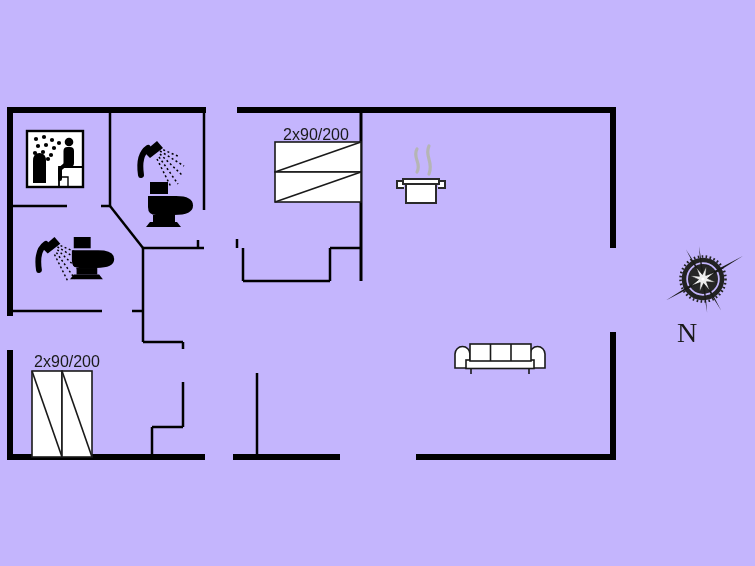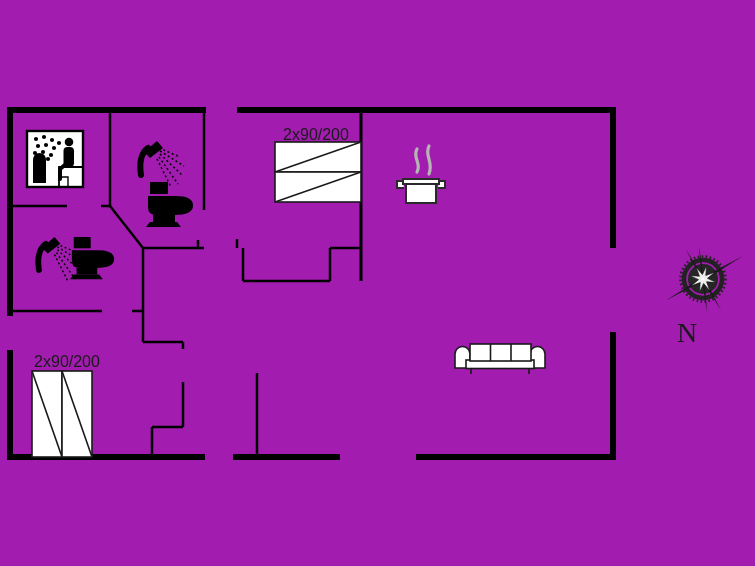--- a/index.html
+++ b/index.html
@@ -5,21 +5,21 @@
   html, body {
     margin: 0;
     padding: 0;
     background: #ffffff;
     font-family: "Liberation Sans", sans-serif;
   }
   .canvas {
     position: relative;
     width: 755px;
     height: 566px;
-    background: #a21caf;
+    background: #c4b5fd;
     overflow: hidden;
   }
   svg { display: block; }
   text.dim-label {
     font-family: "Liberation Sans", sans-serif;
     font-size: 16px;
     fill: #1a1a1a;
   }
   text.compass-label {
     font-family: "Liberation Serif", serif;

